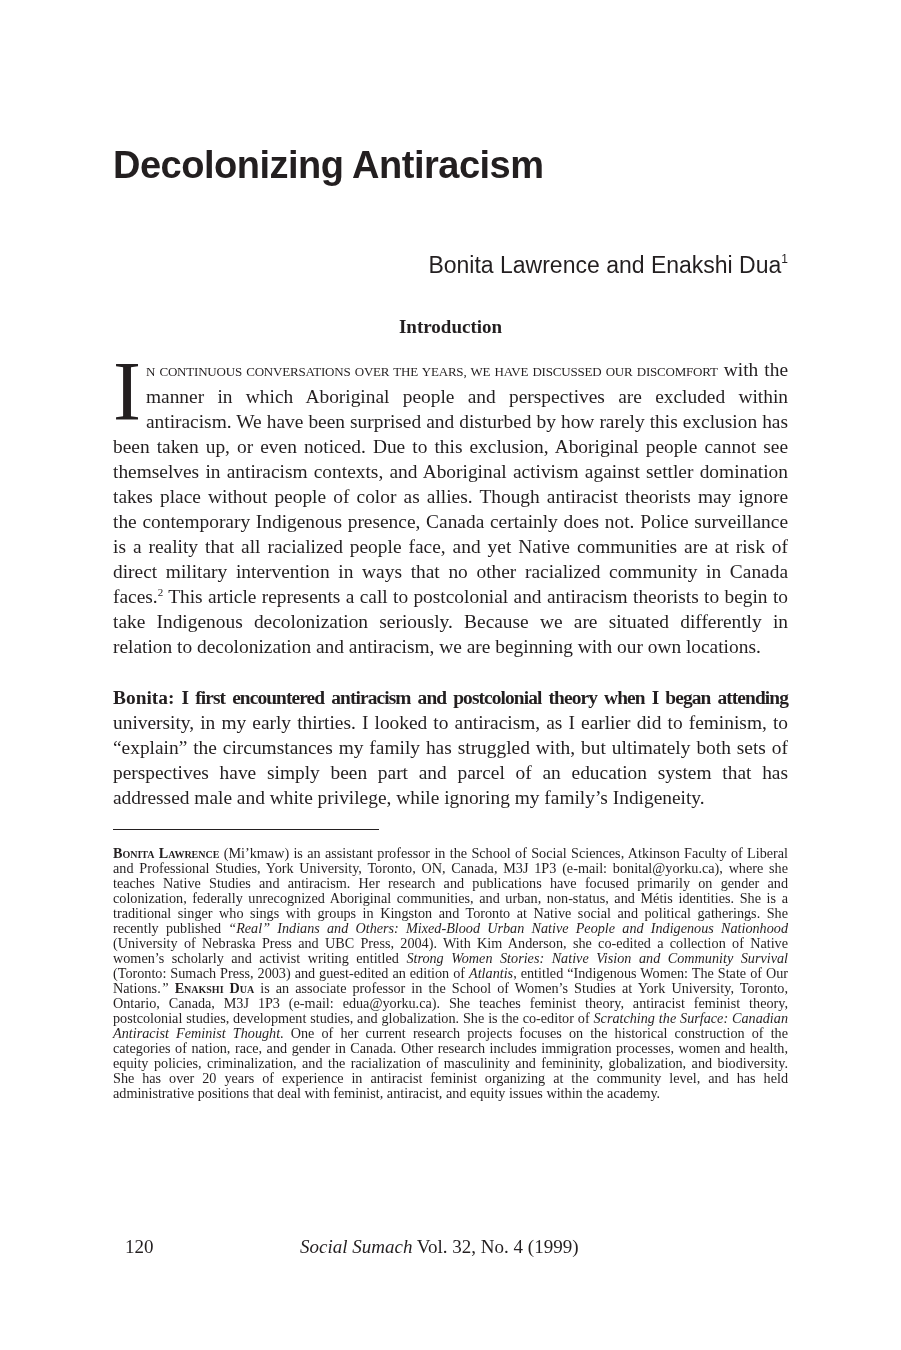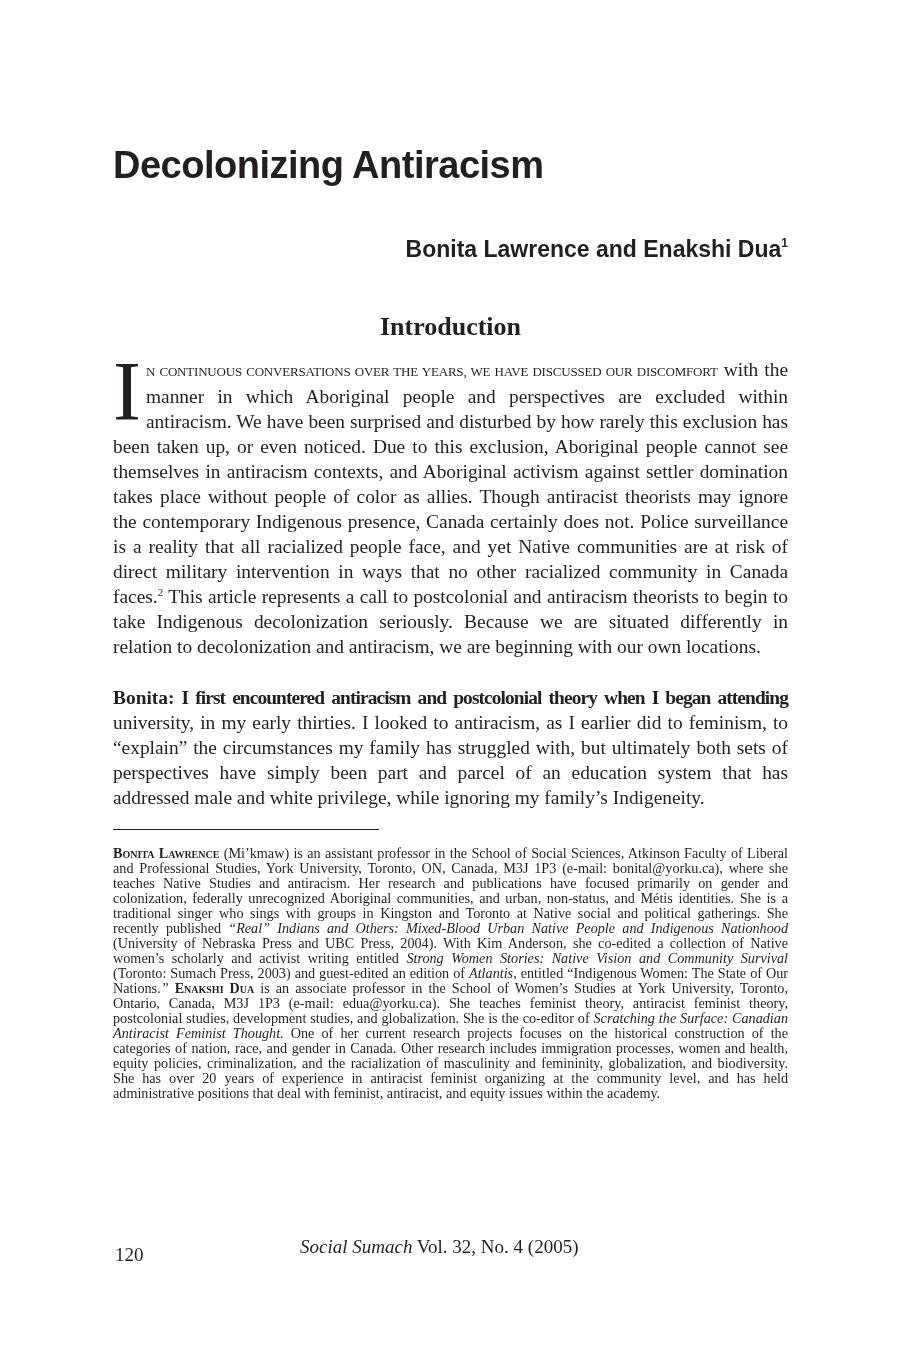--- a/index.html
+++ b/index.html
@@ -8,28 +8,28 @@
     color: #231f20;
     font-family: "Liberation Serif", serif;
   }
   .page { position: absolute; left: 0; top: 0; width: 901px; height: 1350px; }
   .title {
     position: absolute; left: 113px; top: 142px;
     font-family: "Liberation Sans", sans-serif; font-weight: bold;
     font-size: 38px; letter-spacing: -0.5px; margin: 0; line-height: 46px;
   }
   .authors {
-    position: absolute; right: 113px; top: 234px;
-    font-family: "Liberation Sans", sans-serif; font-weight: bold;
+    position: absolute; right: 113px; top: 250px;
+    font-family: "Liberation Sans", sans-serif; font-weight: normal;
     font-size: 23px; line-height: 30px; text-align: center;
   }
   .authors sup { font-size: 12px; vertical-align: 10px; line-height: 0; }
   .section-heading {
     position: absolute; left: 113px; width: 675px; top: 315px;
-    text-align: center; font-weight: bold; font-size: 26px; margin: 0; line-height: 24px;
+    text-align: center; font-weight: bold; font-size: 19px; margin: 0; line-height: 24px;
   }
   .body-text {
     position: absolute; left: 113px; width: 675px;
     font-size: 19.4px; line-height: 25px; text-align: justify; margin: 0;
   }
   .p1 { top: 357px; }
   .p2 { top: 685px; }
   .dropcap {
     float: left; font-size: 84px; line-height: 66px; height: 66px;
     margin: 2px 5px 0 0; padding: 0;
@@ -44,21 +44,21 @@
   }
   .footnote {
     position: absolute; left: 113px; width: 675px; top: 846px;
     font-size: 14.2px; line-height: 15px; text-align: justify; margin: 0;
   }
   .sc { font-variant: small-caps; font-weight: bold; }
   .footer {
     position: absolute; top: 1235px; left: 113px; width: 675px;
     font-size: 19px; line-height: 24px;
   }
-  .page-number { position: absolute; left: 2px; top: 0; margin-top: 8px; }
+  .page-number { position: absolute; left: 12px; top: 0; }
   .journal { position: absolute; left: 187px; top: 0; white-space: nowrap; }
   .journal i { font-style: italic; }
 </style>
 </head>
 <body>
 
 <div class="page">
 
   <h1 class="title">Decolonizing Antiracism</h1>
 
@@ -71,16 +71,16 @@
   <p class="body-text p1"><span class="dropcap">I</span><span class="smallcaps-lead">N CONTINUOUS CONVERSATIONS OVER THE YEARS, WE HAVE DISCUSSED OUR DISCOMFORT</span><span> with the manner in which Aboriginal people and perspectives are excluded within antiracism. We have been surprised and disturbed by how rarely this exclusion has been taken up, or even noticed. Due to this exclusion, Aboriginal people cannot see themselves in antiracism contexts, and Aboriginal activism against settler domination takes place without people of color as allies. Though antiracist theorists may ignore the contemporary Indigenous presence, Canada certainly does not. Police surveillance is a reality that all racialized people face, and yet Native communities are at risk of direct military intervention in ways that no other racialized community in Canada faces.</span><sup>2</sup><span> This article represents a call to postcolonial and antiracism theorists to begin to take Indigenous decolonization seriously. Because we are situated differently in relation to decolonization and antiracism, we are beginning with our own locations.</span></p>
 
   <p class="body-text p2"><span class="speaker">Bonita:</span><span class="tight"> I first encountered antiracism and postcolonial theory when I began attending</span><span> university, in my early thirties. I looked to antiracism, as I earlier did to feminism, to “explain” the circumstances my family has struggled with, but ultimately both sets of perspectives have simply been part and parcel of an education system that has addressed male and white privilege, while ignoring my family’s Indigeneity.</span></p>
 
   <div class="rule"></div>
 
   <p class="footnote"><span class="sc">Bonita Lawrence</span><span> (Mi’kmaw) is an assistant professor in the School of Social Sciences, Atkinson Faculty of Liberal and Professional Studies, York University, Toronto, ON, Canada, M3J 1P3 (e-mail: bonital@yorku.ca), where she teaches Native Studies and antiracism. Her research and publications have focused primarily on gender and colonization, federally unrecognized Aboriginal communities, and urban, non-status, and Métis identities. She is a traditional singer who sings with groups in Kingston and Toronto at Native social and political gatherings. She recently published </span><i>“Real” Indians and Others: Mixed-Blood Urban Native People and Indigenous Nationhood</i><span> (University of Nebraska Press and UBC Press, 2004). With Kim Anderson, she co-edited a collection of Native women’s scholarly and activist writing entitled </span><i>Strong Women Stories: Native Vision and Community Survival</i><span> (Toronto: Sumach Press, 2003) and guest-edited an edition of </span><i>Atlantis</i><span>, entitled “Indigenous Women: The State of Our Nations.</span><i>”</i> <span class="sc">Enakshi Dua</span><span> is an associate professor in the School of Women’s Studies at York University, Toronto, Ontario, Canada, M3J 1P3 (e-mail: edua@yorku.ca). She teaches feminist theory, antiracist feminist theory, postcolonial studies, development studies, and globalization. She is the co-editor of </span><i>Scratching the Surface: Canadian Antiracist Feminist Thought</i><span>. One of her current research projects focuses on the historical construction of the categories of nation, race, and gender in Canada. Other research includes immigration processes, women and health, equity policies, criminalization, and the racialization of masculinity and femininity, globalization, and biodiversity. She has over 20 years of experience in antiracist feminist organizing at the community level, and has held administrative positions that deal with feminist, antiracist, and equity issues within the academy.</span></p>
 
   <div class="footer">
     <span class="page-number">120</span>
-    <span class="journal"><i>Social Sumach</i><span> Vol. 32, No. 4 (2005)</span></span>
+    <span class="journal"><i>Social Sumach</i><span> Vol. 32, No. 4 (1999)</span></span>
   </div>
 
 </div>
 
 </body></html>

